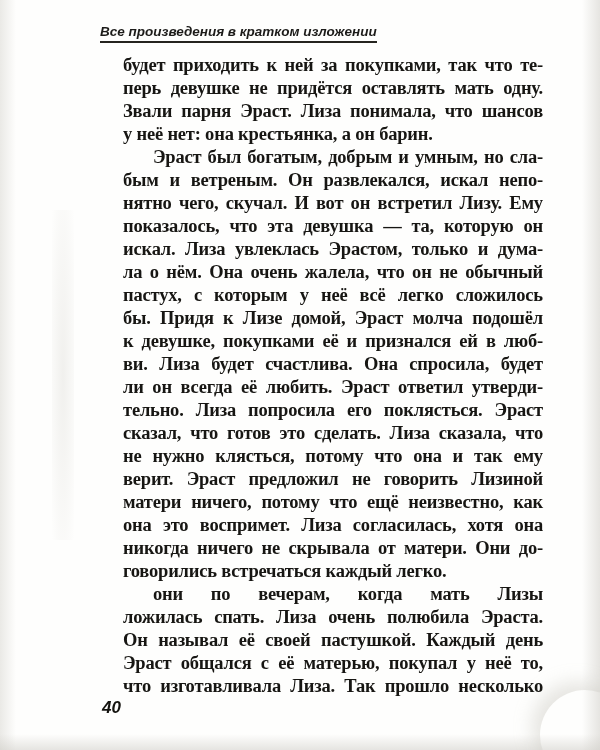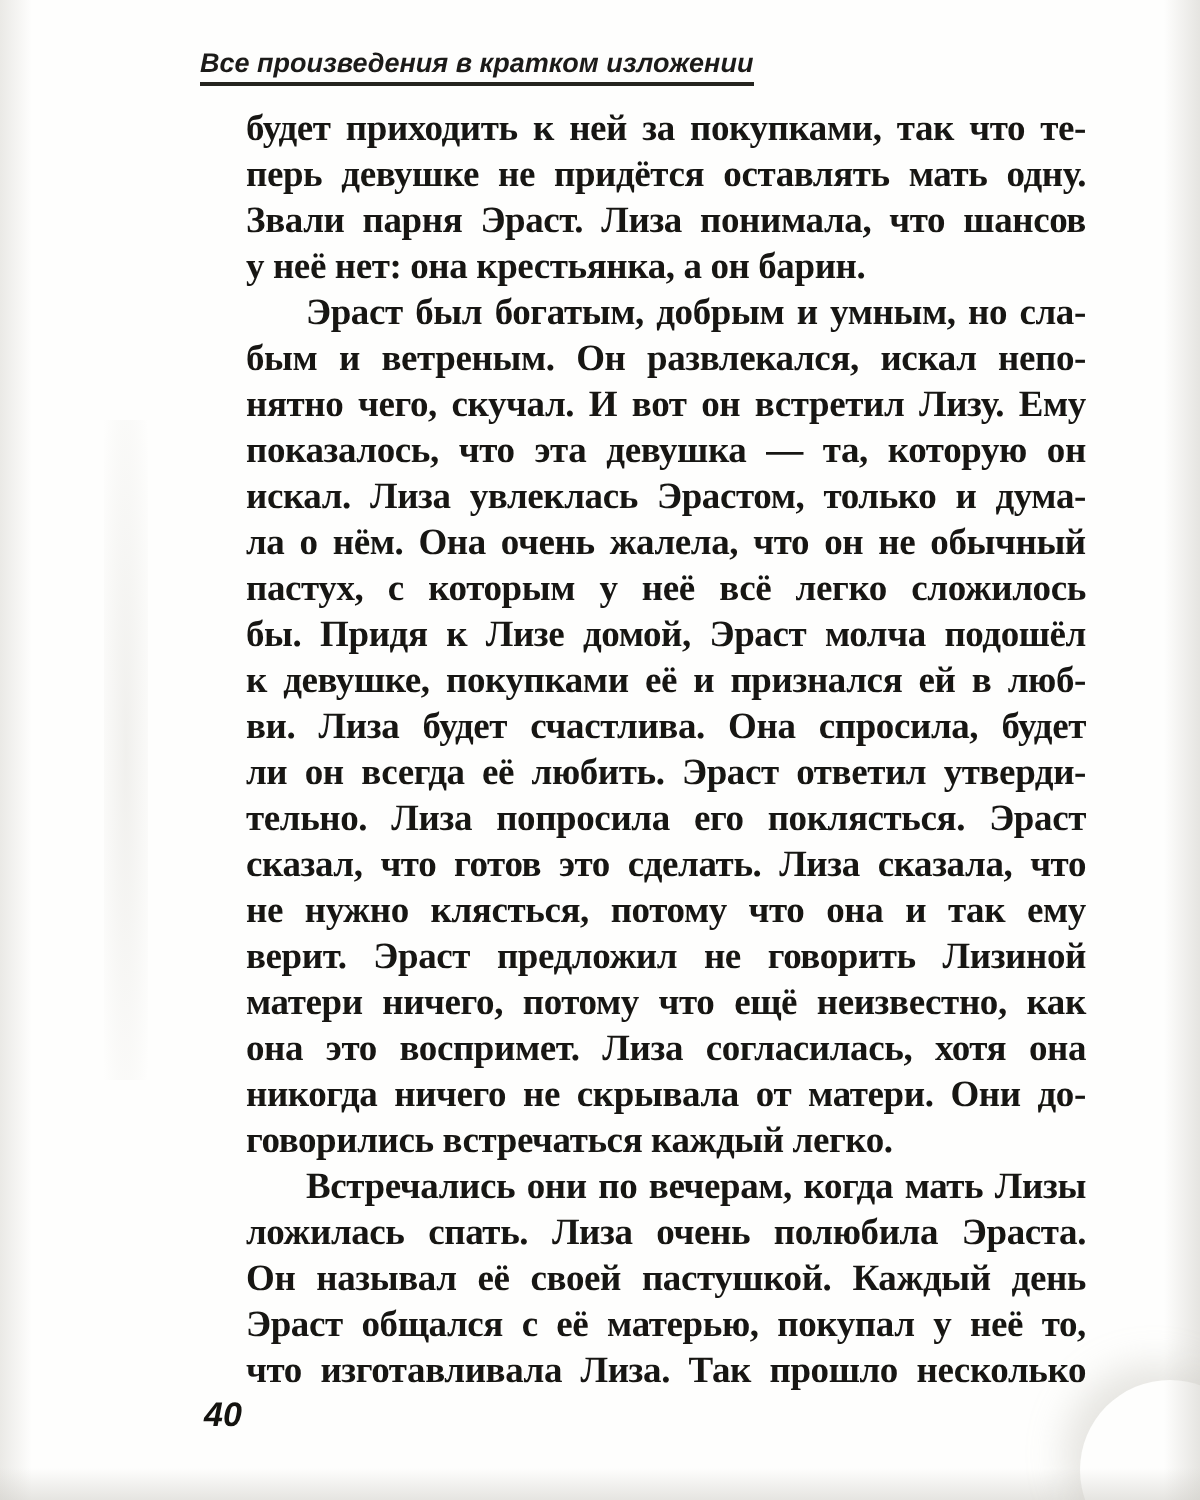--- a/index.html
+++ b/index.html
@@ -115,21 +115,21 @@
       <div class="line just"><span>ви.</span><span>Лиза</span><span>будет</span><span>счастлива.</span><span>Она</span><span>спросила,</span><span>будет</span></div>
       <div class="line just"><span>ли</span><span>он</span><span>всегда</span><span>её</span><span>любить.</span><span>Эраст</span><span>ответил</span><span>утверди-</span></div>
       <div class="line just"><span>тельно.</span><span>Лиза</span><span>попросила</span><span>его</span><span>поклясться.</span><span>Эраст</span></div>
       <div class="line just"><span>сказал,</span><span>что</span><span>готов</span><span>это</span><span>сделать.</span><span>Лиза</span><span>сказала,</span><span>что</span></div>
       <div class="line just"><span>не</span><span>нужно</span><span>клясться,</span><span>потому</span><span>что</span><span>она</span><span>и</span><span>так</span><span>ему</span></div>
       <div class="line just"><span>верит.</span><span>Эраст</span><span>предложил</span><span>не</span><span>говорить</span><span>Лизиной</span></div>
       <div class="line just"><span>матери</span><span>ничего,</span><span>потому</span><span>что</span><span>ещё</span><span>неизвестно,</span><span>как</span></div>
       <div class="line just"><span>она</span><span>это</span><span>воспримет.</span><span>Лиза</span><span>согласилась,</span><span>хотя</span><span>она</span></div>
       <div class="line just"><span>никогда</span><span>ничего</span><span>не</span><span>скрывала</span><span>от</span><span>матери.</span><span>Они</span><span>до-</span></div>
       <div class="line">говорились встречаться каждый легко.</div>
-      <div class="line indent just"><span>Встречались</span><span>они</span><span>по</span><span>вечерам,</span><span>когда</span><span>мать</span><span>Лизы</span></div>
+      <div class="line indent just"><span>они</span><span>по</span><span>вечерам,</span><span>когда</span><span>мать</span><span>Лизы</span></div>
       <div class="line just"><span>ложилась</span><span>спать.</span><span>Лиза</span><span>очень</span><span>полюбила</span><span>Эраста.</span></div>
       <div class="line just"><span>Он</span><span>называл</span><span>её</span><span>своей</span><span>пастушкой.</span><span>Каждый</span><span>день</span></div>
       <div class="line just"><span>Эраст</span><span>общался</span><span>с</span><span>её</span><span>матерью,</span><span>покупал</span><span>у</span><span>неё</span><span>то,</span></div>
       <div class="line just"><span>что</span><span>изготавливала</span><span>Лиза.</span><span>Так</span><span>прошло</span><span>несколько</span></div>
     </div>
 
   <div class="page-number">40</div>
 </div>
 
 </body></html>

